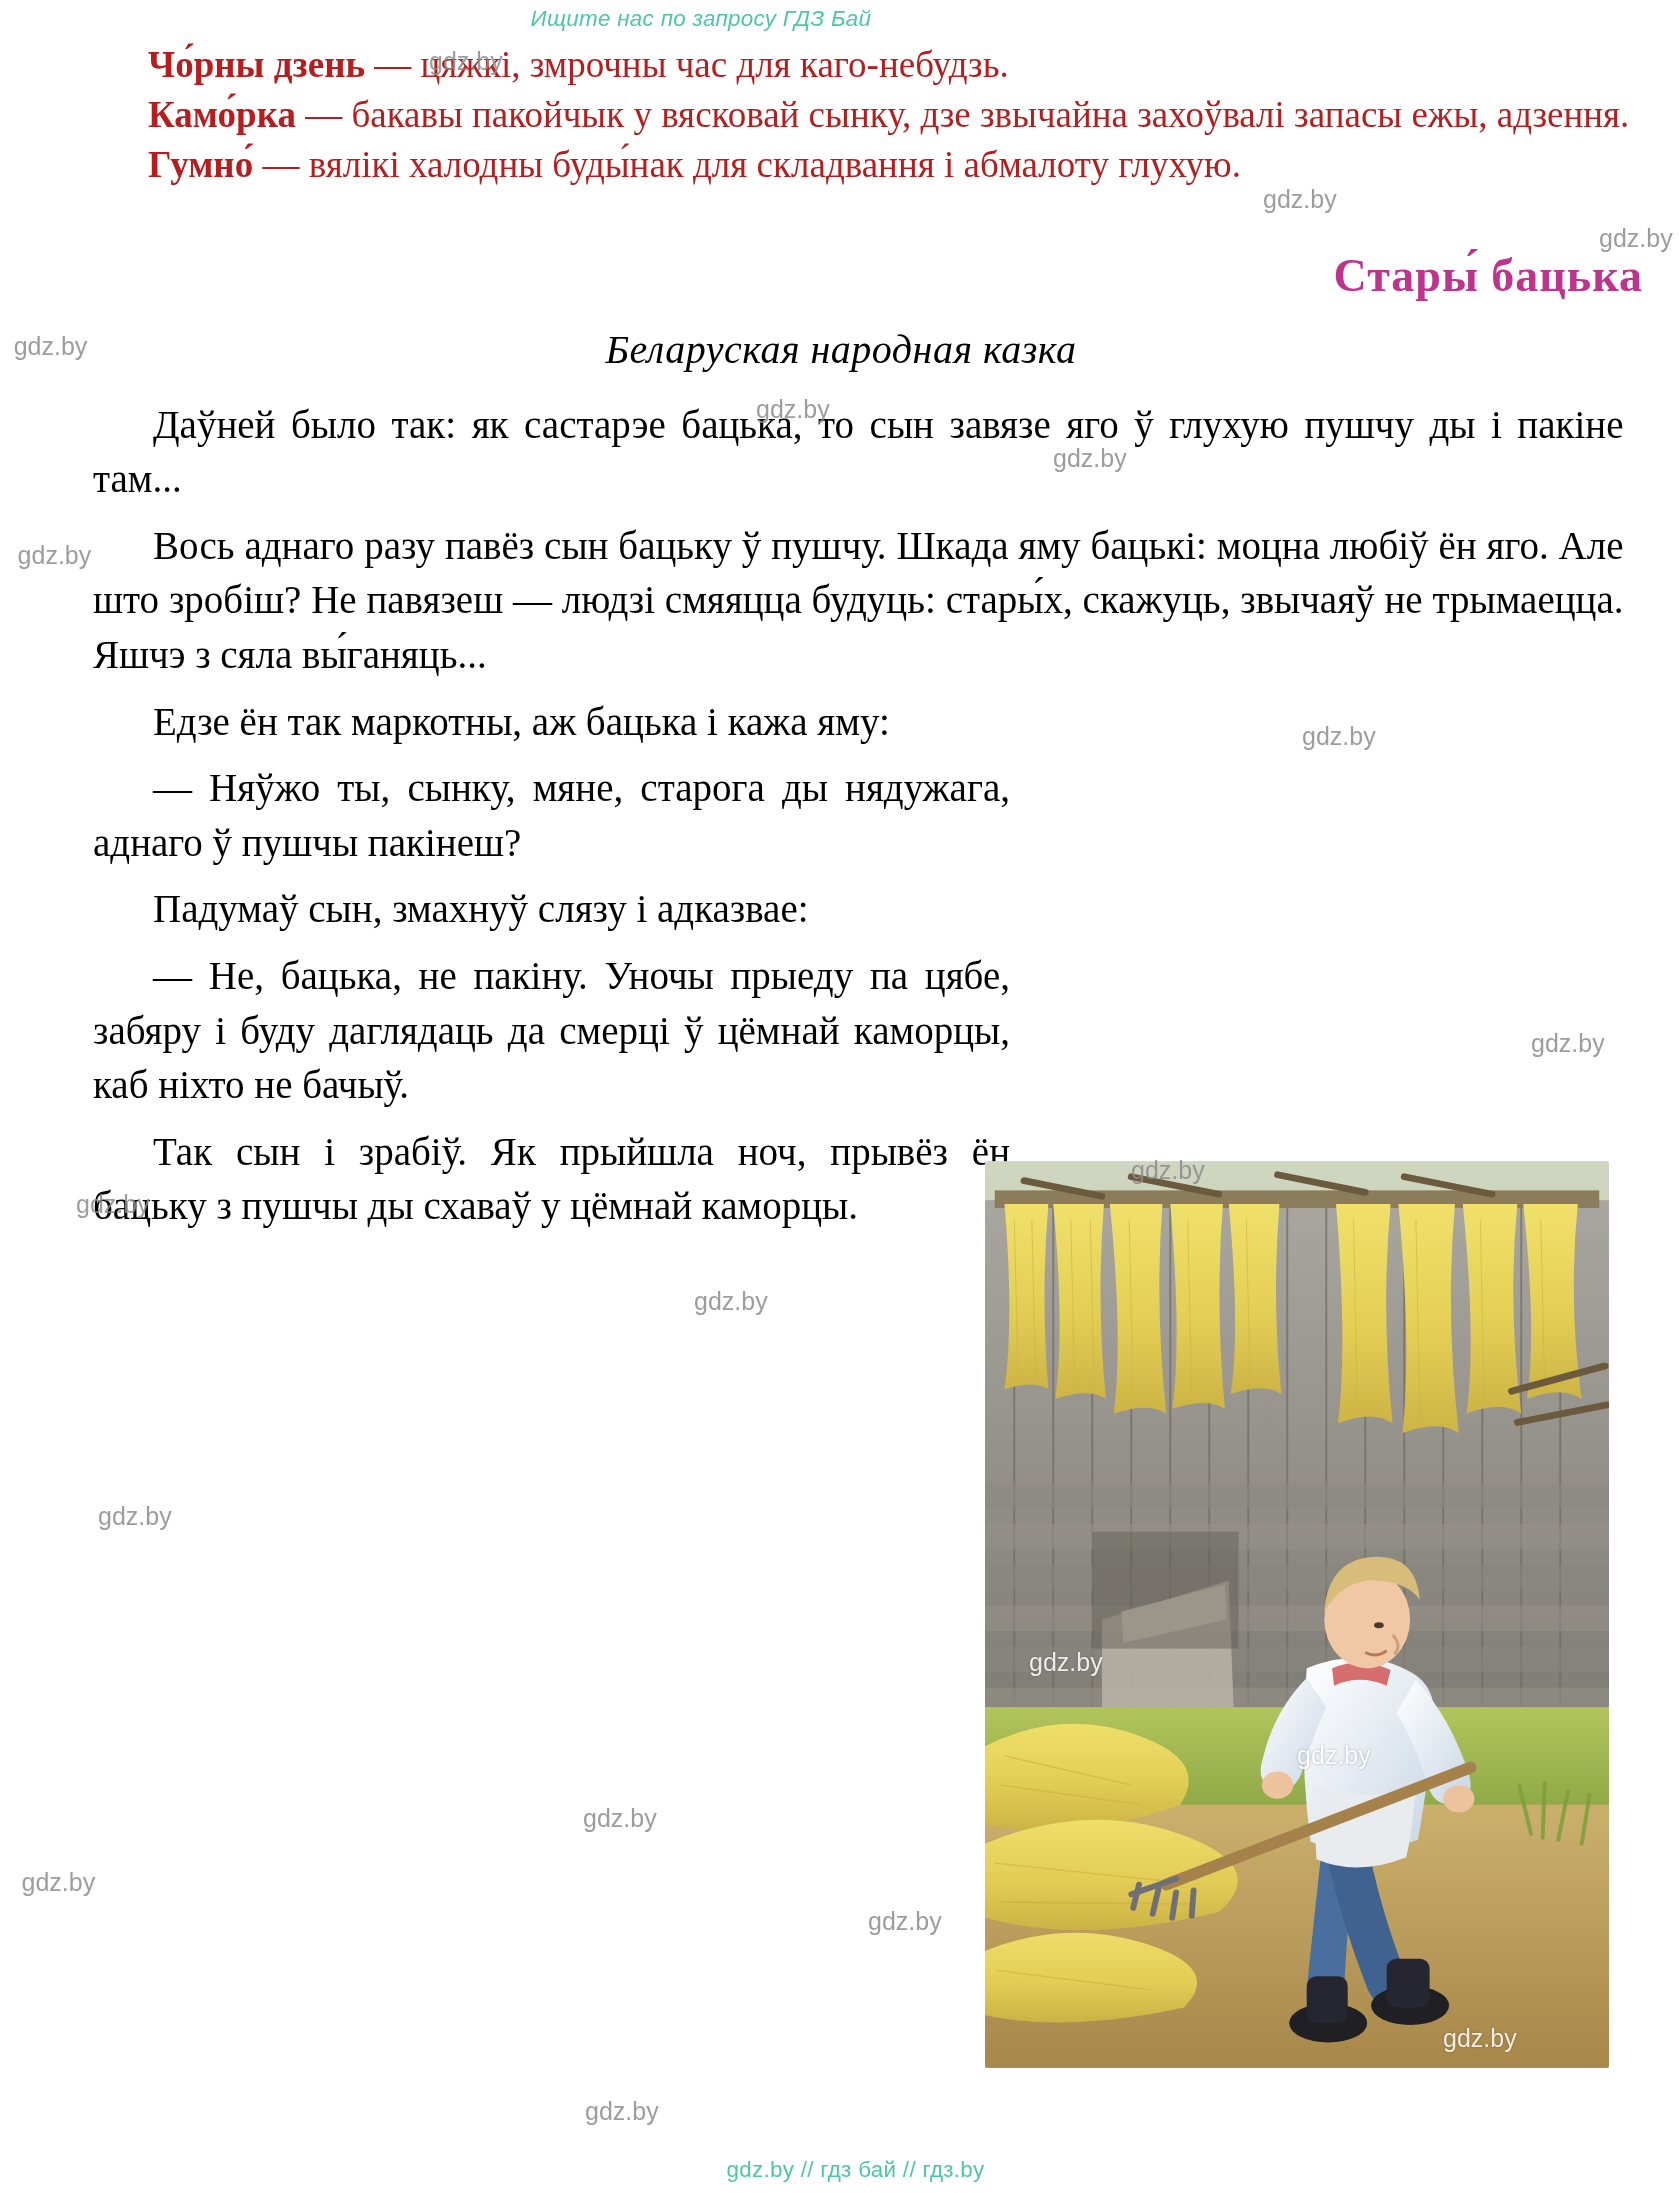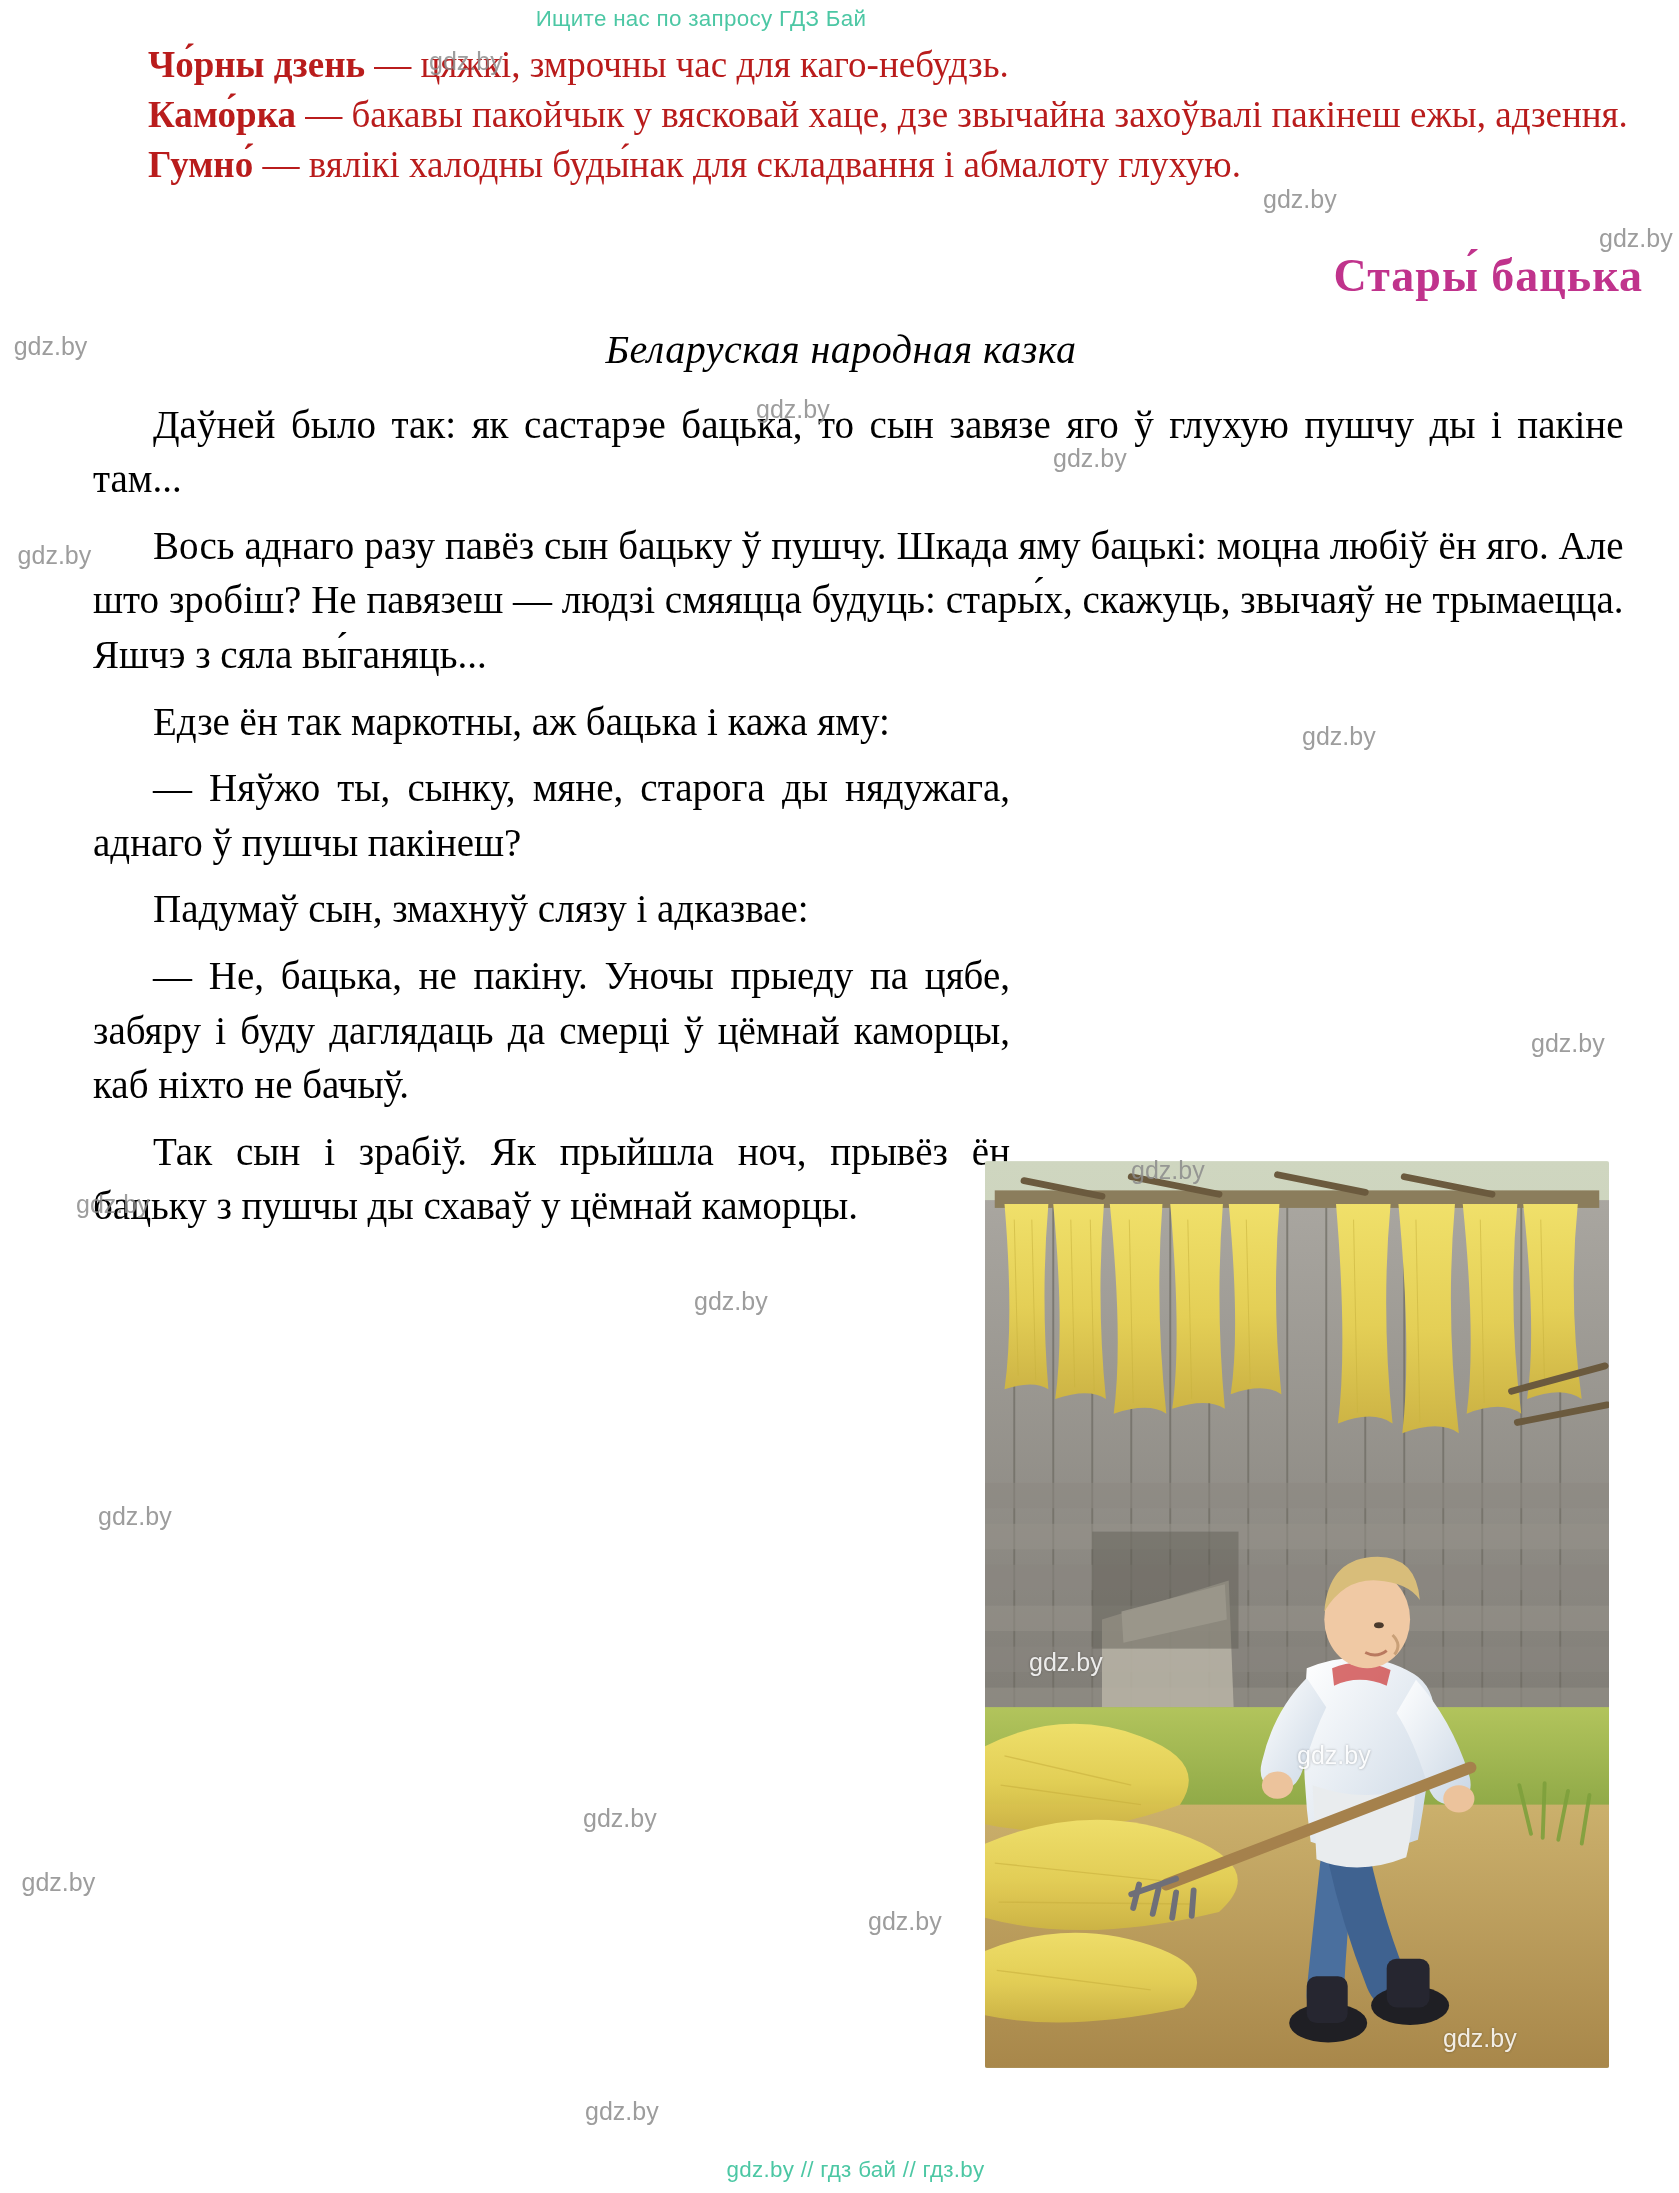--- a/index.html
+++ b/index.html
@@ -26,20 +26,21 @@
     position: absolute;
     top: 0;
     left: 0;
     width: 1402px;
     text-align: center;
     font-family: "Liberation Sans", sans-serif;
     font-size: 22.4px;
     color: #4cc7a4;
     padding-top: 5.9px;
     letter-spacing: 0.3px;
+    font-style: italic;
   }
 
   
   .bottom-banner {
     position: absolute;
     bottom: 9.8px;
     left: 16px;
     width: 1679px;
     text-align: center;
     font-family: "Liberation Sans", sans-serif;
@@ -135,21 +136,21 @@
 <div class="page">
 
   <div class="top-banner">Ищите нас по запросу ГДЗ Бай</div>
 
   <div class="content">
 
     <p class="gloss">
       <span class="hw">Чо́рны дзень</span><span> — цяжкі, змрочны час для каго-небудзь.</span>
     </p>
     <p class="gloss">
-      <span class="hw">Камо́рка</span><span> — бакавы пакойчык у вясковай хаце, дзе звычайна захоўвалі пакінеш ежы, адзення.</span>
+      <span class="hw">Камо́рка</span><span> — бакавы пакойчык у вясковай сынку, дзе звычайна захоўвалі запасы ежы, адзення.</span>
     </p>
     <p class="gloss">
       <span class="hw">Гумно́</span><span> — вялікі халодны буды́нак для складвання і абмалоту глухую.</span>
     </p>
 
     <h1 class="title">Стары́  бацька</h1>
     <div class="subtitle">Беларуская народная казка</div>
 
     <div class="story">
       <p>Даўней было так: як састарэе бацька, то сын завязе яго ў глухую пушчу ды і пакіне там...</p>

